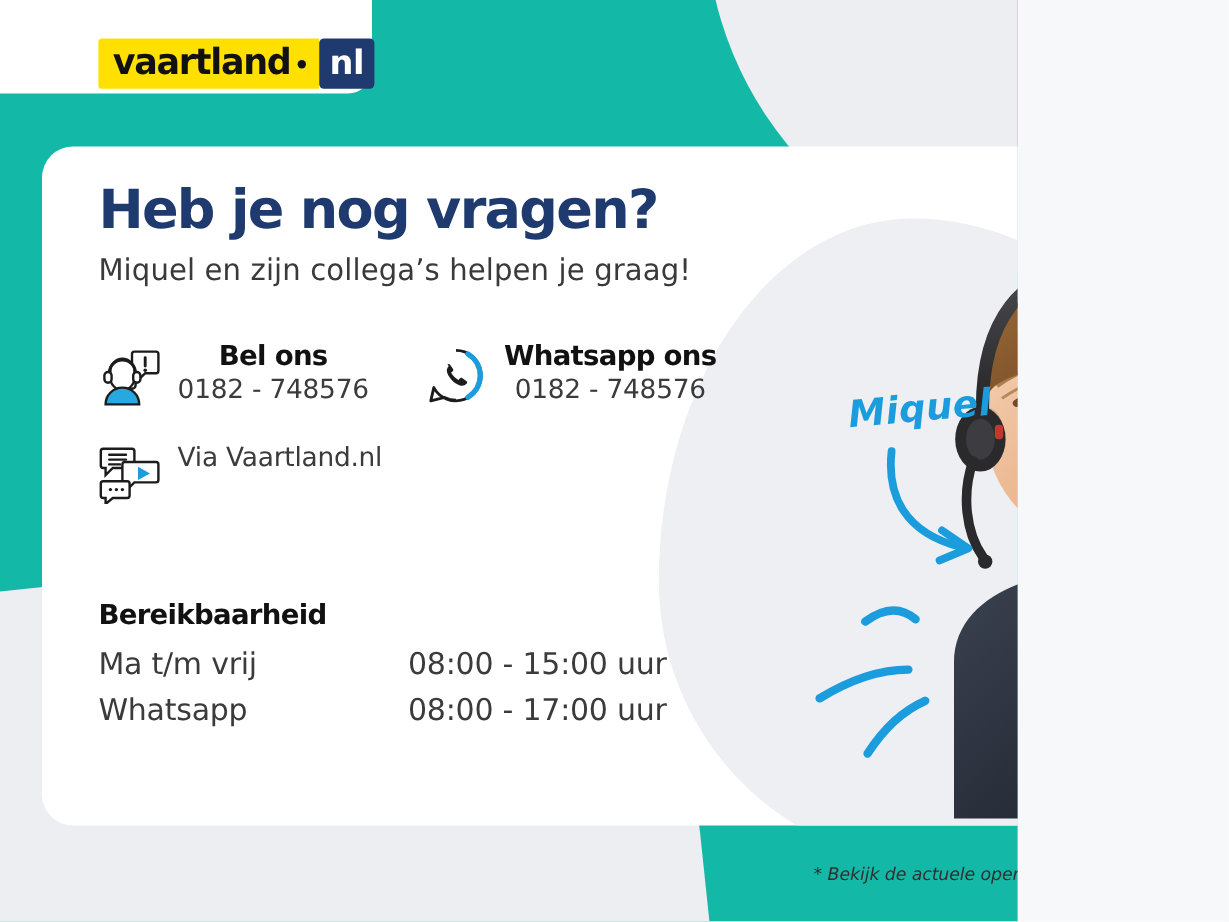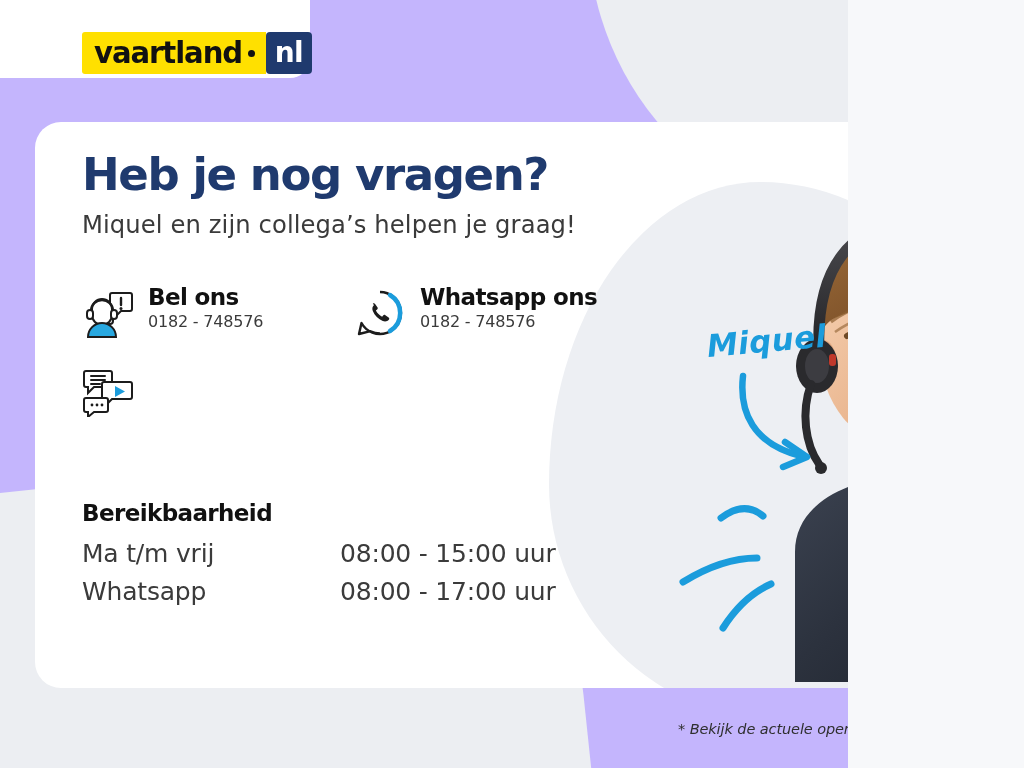--- a/index.html
+++ b/index.html
@@ -11,21 +11,21 @@
     height: 768px;
     overflow: hidden;
     font-family: "Liberation Sans", sans-serif;
     background: #f7f8fa;
   }
 
   #stage {
     position: relative;
     width: 848px;
     height: 768px;
-    background: #c4b5fd;
+    background: #14b8a6;
     overflow: hidden;
   }
 
   
   .bg-blob-tr {
     position: absolute;
     top: -150px;
     left: 588px;
     width: 620px;
     height: 380px;
@@ -167,20 +167,21 @@
     width: 560px;
   }
   .contact-row {
     display: flex;
     align-items: flex-start;
     margin-bottom: 24px;
   }
   .contact-item {
     display: flex;
     align-items: flex-start;
+    text-align: center;
   }
   .contact-item.call { width: 272px; }
   .contact-icon {
     width: 52px;
     height: 52px;
     flex: 0 0 52px;
     margin-top: 2px;
   }
   .contact-text { padding-left: 14px; }
   .contact-title {
@@ -188,21 +189,21 @@
     font-weight: 700;
     font-size: 23px;
     letter-spacing: -0.6px;
     color: #111111;
     line-height: 1.1;
     white-space: nowrap;
   }
   .contact-sub {
     font-family: "DejaVu Sans", sans-serif;
     font-weight: 400;
-    font-size: 16px;
+    font-size: 22px;
     letter-spacing: -0.2px;
     color: #3b3b3b;
     line-height: 1.45;
     white-space: nowrap;
   }
 
   
   .hours {
     position: absolute;
     left: 47px;
@@ -457,20 +458,21 @@
               <path d="M9 11 h14 M9 15 h14 M9 19 h9" stroke="#1c1c1c" stroke-width="2" stroke-linecap="round"></path>
               <path d="M22 17 h26 a2 2 0 0 1 2 2 v13 a2 2 0 0 1 -2 2 h-18 l-6 6 v-6 h-2 a2 2 0 0 1 -2 -2 v-13 a2 2 0 0 1 2 -2 z" fill="#ffffff" stroke="#1c1c1c" stroke-width="2"></path>
               <path d="M33 21 l10 5.5 l-10 5.5 z" fill="#1b9cdc"></path>
               <path d="M4 33 h20 a2 2 0 0 1 2 2 v10 a2 2 0 0 1 -2 2 h-12 l-6 5 v-5 h-2 a2 2 0 0 1 -2 -2 v-10 a2 2 0 0 1 2 -2 z" fill="#ffffff" stroke="#1c1c1c" stroke-width="2"></path>
               <circle cx="10" cy="40" r="1.4" fill="#1c1c1c"></circle>
               <circle cx="15" cy="40" r="1.4" fill="#1c1c1c"></circle>
               <circle cx="20" cy="40" r="1.4" fill="#1c1c1c"></circle>
             </svg>
           </div>
           <div class="contact-text">
+            <div class="contact-sub">Via Vaartland.nl</div>
           </div>
         </div>
       </div>
 
     </div>
 
     <div class="hours">
       <div class="hours-title">Bereikbaarheid</div>
       <table class="hours-table">
         <tbody>

